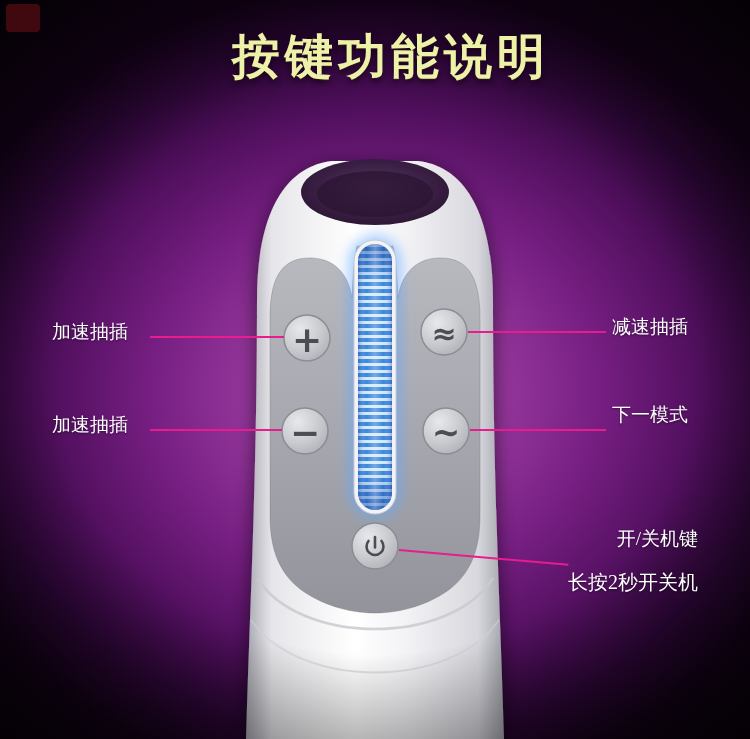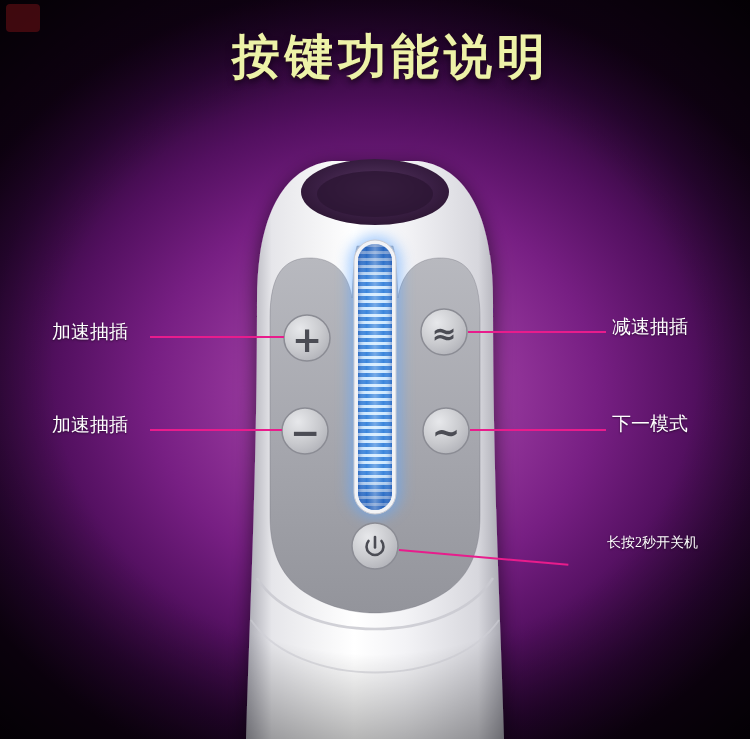--- a/index.html
+++ b/index.html
@@ -24,24 +24,24 @@
     text-shadow:0 3px 6px rgba(20,0,25,.9), 0 1px 0 rgba(90,70,0,.5);
     padding-left:16px;
   }
   .label{
     position:absolute;color:#ffffff;font-size:19px;line-height:22px;
     text-shadow:0 1px 2px rgba(0,0,0,.5);white-space:nowrap;font-family:Liberation Serif, serif;
   }
   #lbl-speed-up{left:52px;top:321px;}
   #lbl-slow-down{left:52px;top:414px;}
   #lbl-prev-mode{left:612px;top:316px;}
-  #lbl-next-mode{left:612px;top:413px;}
+  #lbl-next-mode{left:612px;top:404px;}
   #power-callout{right:52px;top:528px;text-align:right;}
   #power-callout .l1{font-size:19px;}
-  #power-callout .l2{font-size:14px;margin-top:4px;}
+  #power-callout .l2{font-size:20px;margin-top:21px;}
   .callout-line{
     position:absolute;height:2px;background:#e81c8c;
   }
   #line-speed-up{left:150px;top:336px;width:134px;}
   #line-slow-down{left:150px;top:429px;width:132px;}
   #line-prev-mode{left:468px;top:331px;width:138px;}
   #line-next-mode{left:470px;top:429px;width:136px;}
   #line-power{left:399px;top:549px;width:170px;transform:rotate(5deg);transform-origin:0 50%;}
   #device-svg{position:absolute;left:0;top:0;}
   .btn-glyph{
@@ -146,20 +146,21 @@
 
   <div id="corner-mark"></div>
 
   <div id="title">按键功能说明</div>
 
   <div id="lbl-speed-up" class="label">加速抽插</div>
   <div id="lbl-slow-down" class="label">加速抽插</div>
   <div id="lbl-prev-mode" class="label">减速抽插</div>
   <div id="lbl-next-mode" class="label">下一模式</div>
   <div id="power-callout" class="label">
+    <div class="l1">开/关机键</div>
     <div class="l2">长按2秒开关机</div>
   </div>
 
   <div id="line-speed-up" class="callout-line"></div>
   <div id="line-slow-down" class="callout-line"></div>
   <div id="line-prev-mode" class="callout-line"></div>
   <div id="line-next-mode" class="callout-line"></div>
   <div id="line-power" class="callout-line"></div>
 
 </div>

